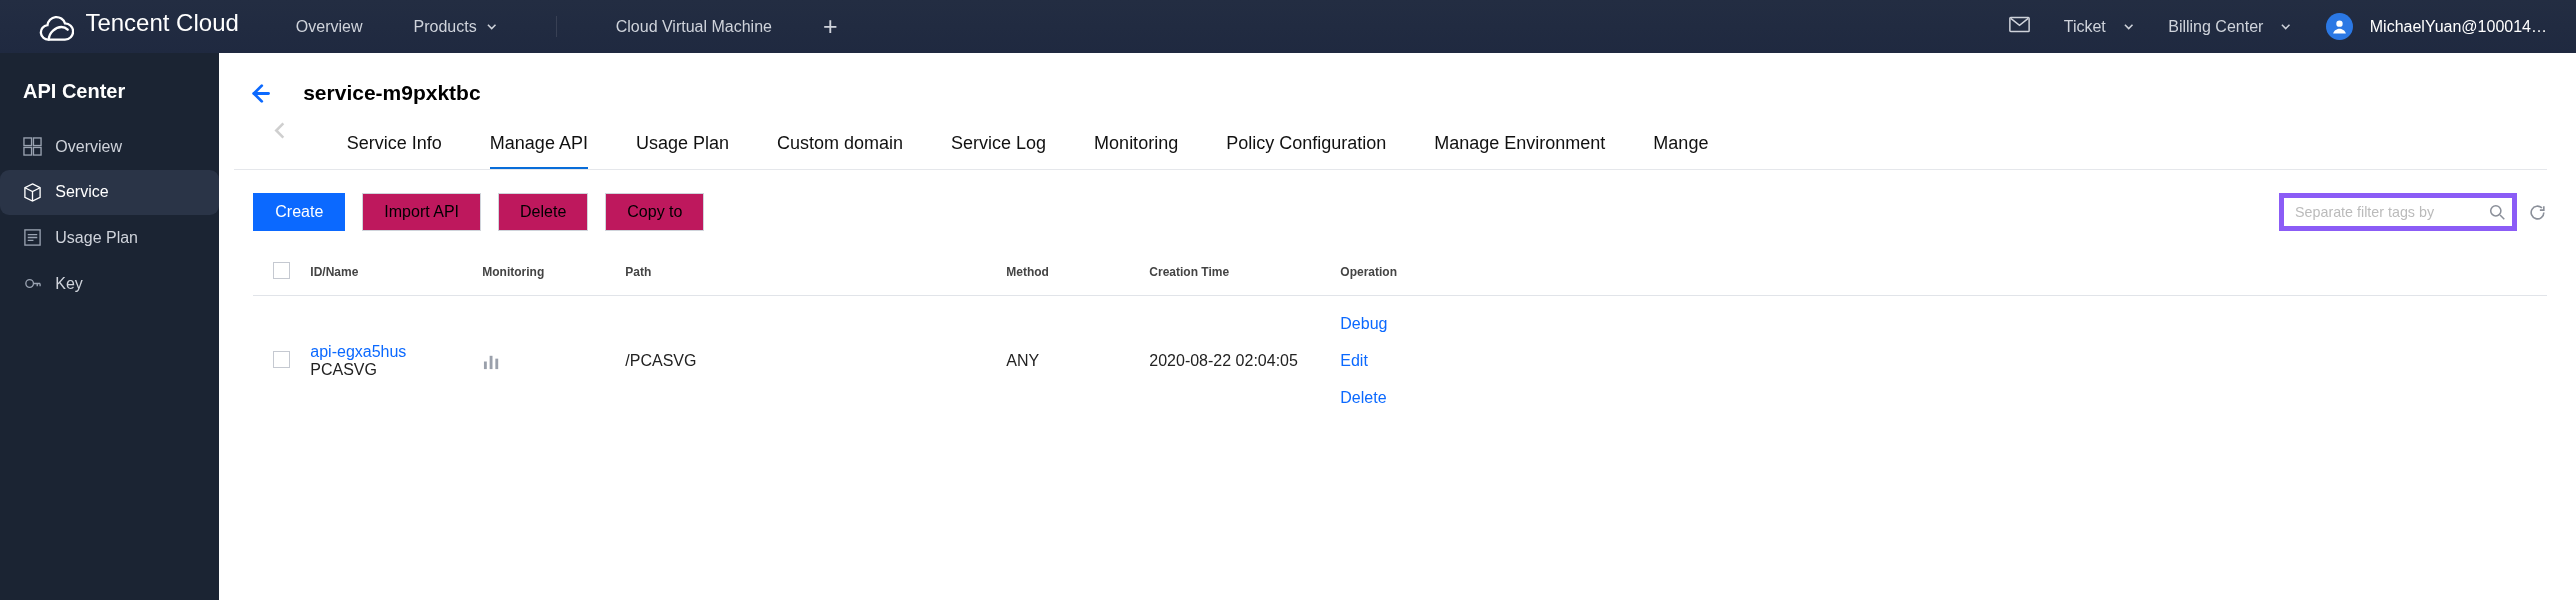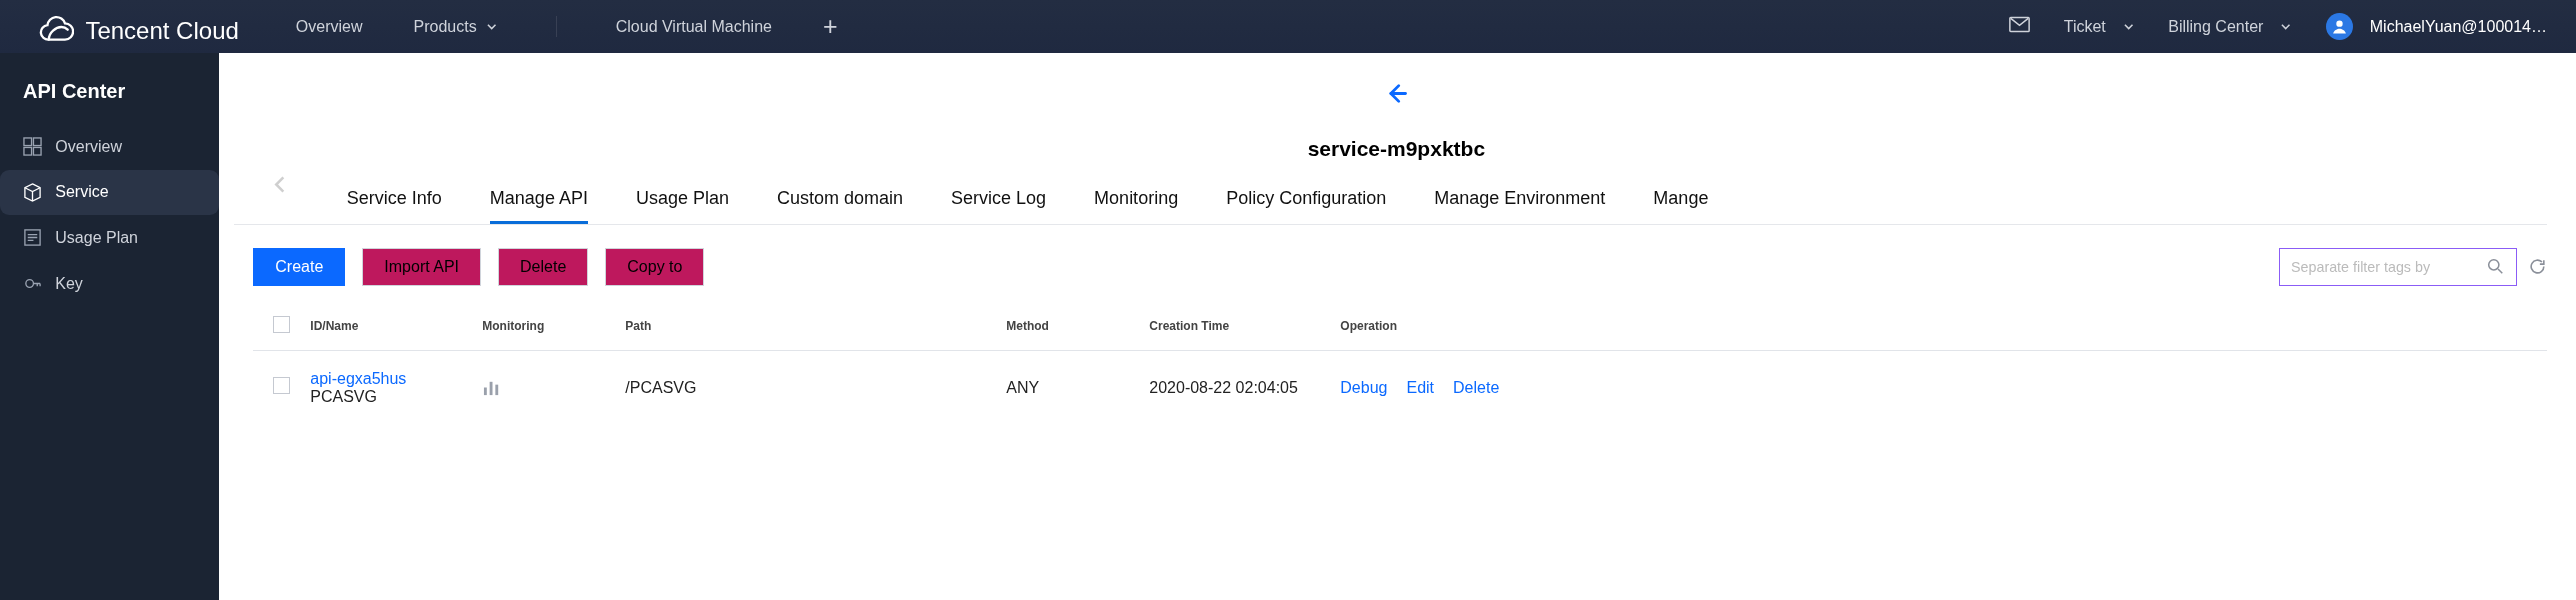--- a/index.html
+++ b/index.html
@@ -4,21 +4,21 @@
 <style>
   * { box-sizing: border-box; margin: 0; padding: 0; }
   html, body { width: 2576px; height: 601px; font-family: -apple-system, "Helvetica Neue", Arial, sans-serif; background: #fff; overflow: hidden; }
 
   
   .topbar {
     background: #1f2940; background: linear-gradient(#232d42,#1f2940);
     height: 53px; color: #cfd3db; display: flex; align-items: center;
     padding: 0 29px 0 38px;
   }
-  .brand { display: flex; align-items: flex-end; gap: 11.4px; color: #fff; font-size: 24px; font-weight: 400; margin-right: 57px; }
+  .brand { display: flex; align-items: flex-start; gap: 11.4px; color: #fff; font-size: 24px; font-weight: 400; margin-right: 57px; }
   .brand-logo { width: 36px; height: 36px; }
   .nav { display: flex; align-items: center; gap: 51px; font-size: 16px; }
   .nav-item { color: #cfd3db; display:flex; align-items:center; gap:9.5px; cursor:pointer; }
   .nav-divider { width:1px; height:21px; background:#384054; margin: 0 7.6px; }
   .nav-right { margin-left: auto; display:flex; align-items:center; gap:34px; font-size:16px; }
   .mailicon { width:21px; height:17px; display:inline-block; }
   .avatar { width:27px; height:27px; border-radius:50%; background:#2b78e4; display:flex; align-items:center; justify-content:center; }
   .nav-right .nav-item { gap:17px; }
   .plus { font-size:25px; line-height:1; color:#cfd3db; }
   .chev { width:11.4px; height:11.4px; display:inline-block; }
@@ -26,48 +26,48 @@
   
   .shell { display:flex; height: calc(601px - 53px); }
   .sidebar { width:219px; background:#1b2433; color:#cfd3db; padding-top:27px; flex-shrink:0; }
   .sidebar-title { color:#fff; font-size:20px; font-weight:600; padding:0 23px 21px 23px; }
   .side-item { display:flex; align-items:center; gap:13.3px; padding:13.3px 23px; font-size:16px; cursor:pointer; color:#cfd3db; }
   .side-item.active { background:#2a3447; color:#fff;border-radius:9px; }
   .side-icon { width:19px; height:19px; display:inline-flex; }
 
   .main { flex:1; padding:19px 29px 0 15.3px; overflow:hidden; position:relative; background:#fff; min-width:0; }
 
-  .page-header { display:flex; align-items:center; gap:30.5px; padding:7.6px 0 11.4px 11.4px;flex-direction:column; }
+  .page-header { display:flex; align-items:center; gap:30.5px; padding:7.6px 0 11.4px 11.4px; }
   .back-arrow { width:27px; height:27px; color:#0066ff; cursor:pointer; }
   .page-title { font-size:21px; font-weight:700; color:#000; }
 
   .tabs { display:flex; align-items:flex-start; border-bottom:1px solid #e5e7eb; margin-top:3.8px; gap:48px; padding:0 0 0 38px; font-size:18px; color:#111; overflow:hidden; white-space:nowrap; }
   .tabs-arrow { width:17px; height:17px; color:#cfcfcf; margin-right:9.5px; cursor:pointer; flex-shrink:0; }
   .tab { padding:11.4px 0 15.3px 0; cursor:pointer; position:relative; flex-shrink:0; }
   .tab.active { font-weight:400; }
   .tab.active::after { content:""; position:absolute; left:0; right:0; bottom:-1px; height:3.8px; background:#096dd9; }
 
   .content-panel { margin:23px 0 0 19px; background:#fff; }
   .toolbar { display:flex; align-items:center; gap:17px; padding:0 0 21px 0; }
   .btn { height:38px; padding:0 21px; font-size:16px; border:1px solid #d0d4db; background:#be185d; cursor:pointer; display:inline-flex; align-items:center; }
   .btn.primary { background:#0d6efd; background:#0b69ff; border-color:#0b69ff; color:#fff; }
   .toolbar .search { margin-left:auto; display:flex; align-items:center; gap:11.4px; }
-  .searchbox { height:38px; width:238px; border:1px solid #8b5cf6; display:flex; align-items:center; padding:0 11.4px; gap:9.5px; color:#999; }
+  .searchbox { height:38px; width:238px; border:5px solid #8b5cf6; display:flex; align-items:center; padding:0 11.4px; gap:9.5px; color:#999; }
   .searchbox input { border:none; outline:none; font-size:14.3px; flex:1; color:#333; background:transparent; }
   .searchbox input::placeholder { color:#bbb; }
   .search-icon, .refresh-icon { color:#8a8f99; cursor:pointer; }
 
   
   .tbl { width:100%; border-collapse:collapse; }
   .tbl th { text-align:left; font-weight:600; font-size:12px; color:#444; padding:9.5px 0 13.3px 0; border-bottom:1px solid #e1e4e9; }
   .tbl td { padding:19px 0; font-size:16px; color:#222; vertical-align:middle; }
   .tbl .chk { width:57px; text-align:center; }
   .chkbox { width:17px; height:17px; border:1.4px solid #c5c9d1; display:inline-block; cursor:pointer; }
   .link { color:#0b69ff; cursor:pointer; }
-  .op-links { display:flex; gap:19px; }
+  .op-links { display:flex; gap:19px;flex-direction:column; }
   .bars-icon { color:#9aa0ab; }
 
   svg { display:block; }
 </style>
 </head>
 <body>
 
 <div class="topbar">
   <div class="brand">
     <svg class="brand-logo" viewBox="0 0 40 40">

